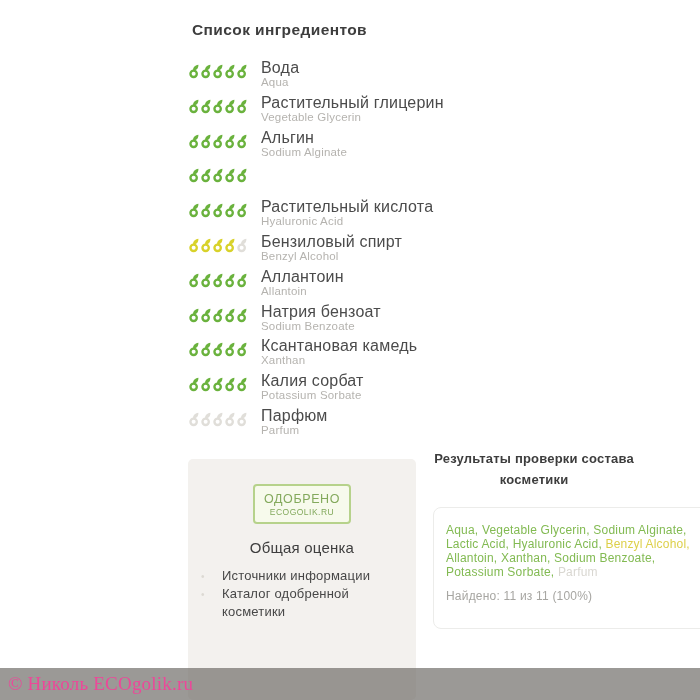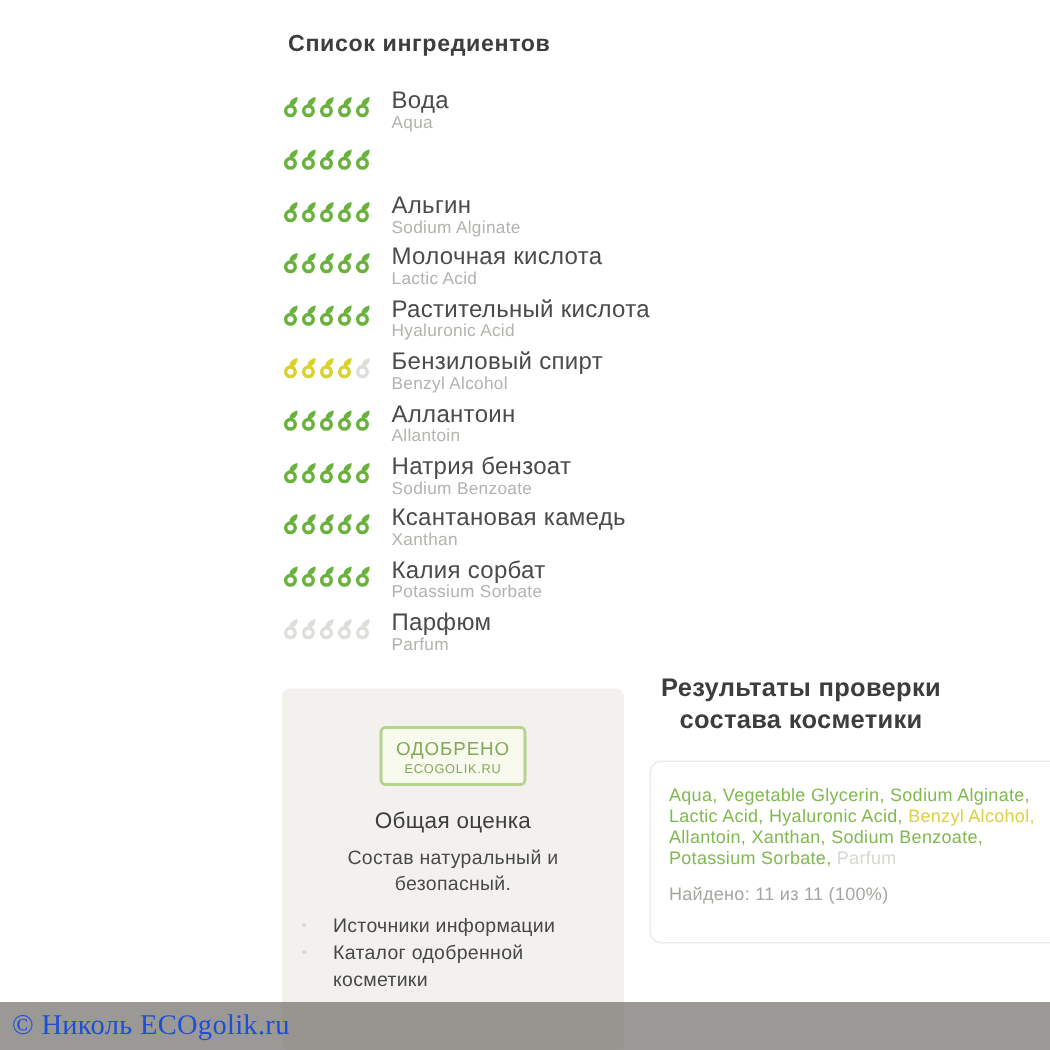--- a/index.html
+++ b/index.html
@@ -32,32 +32,32 @@
   .badge-l1{font-size:12.5px;font-weight:500;letter-spacing:.6px;}
   .badge-l2{font-size:8.5px;letter-spacing:.5px;margin-top:1px;}
   .overall-h{margin:15px 0 0;font-size:15px;font-weight:500;color:#3e3e3e;}
   .verdict{width:190px;margin:7px auto 0;font-size:13px;line-height:17px;color:#4a4a4a;}
   .links{margin:11px 0 0;padding:0 6px 0 10px;list-style:none;text-align:left;}
   .links li{position:relative;font-size:13px;line-height:18px;color:#474747;padding-left:24px;cursor:pointer;}
   .links li::before{content:"•";position:absolute;left:3px;top:1px;font-size:10px;color:#dcd9d3;}
   .links li:nth-child(3){padding-left:14px;padding-right:4px;}
   
   .results{position:absolute;left:424px;top:448px;width:330px;}
-  .results h2{width:220px;margin:0;text-align:center;font-size:17px;line-height:21px;font-weight:bold;color:#3d3d3d;}
+  .results h2{width:220px;margin:0;text-align:center;font-size:13px;line-height:21px;font-weight:bold;color:#3d3d3d;}
   .results-card{
     position:absolute;left:9px;top:59px;width:320px;height:122px;box-sizing:border-box;
     background:#fff;border:1px solid #ececea;border-radius:8px;padding:15px 12px 0;
   }
   #checked-list{width:258px;margin:0;font-size:12px;line-height:14px;}
   #checked-list span{cursor:pointer;}
   .found{margin-top:10px;font-size:12px;color:#a7a6a2;}
   
   .footer{
     position:absolute;left:0;bottom:0;width:700px;height:32px;z-index:5;
-    background:rgba(112,110,106,.7);color:#1d4ed8;box-sizing:border-box;
+    background:rgba(112,110,106,.7);color:#ec4899;box-sizing:border-box;
     font-family:"Liberation Serif","DejaVu Serif",serif;font-size:19px;line-height:31px;padding-left:8px;
   }
 </style>
 </head>
 <body>
 
 <div id="page">
 
   <h2 class="section-title">Список ингредиентов</h2>
 
@@ -126,20 +126,24 @@
               <path d="M5 6.7 C4.7 3.9 6.5 1.5 10.7 0.7 C10.9 4.4 8.8 6.7 5.3 6.9 Z" fill="currentColor"></path>
             </svg>
           </span>
           <span>
             <svg viewBox="0 0 12 16" width="12" height="15" style="color:#6ab23d">
               <circle cx="5.6" cy="10.5" r="3.4" fill="none" stroke="currentColor" stroke-width="2.5"></circle>
               <path d="M5 6.7 C4.7 3.9 6.5 1.5 10.7 0.7 C10.9 4.4 8.8 6.7 5.3 6.9 Z" fill="currentColor"></path>
             </svg>
           </span>
         </div>
+        <div class="ing-names">
+          <div class="ing-ru">Растительный глицерин</div>
+          <div class="ing-en">Vegetable Glycerin</div>
+        </div>
       </div>
       <div class="ing-row">
         <div class="leaves">
           <span>
             <svg viewBox="0 0 12 16" width="12" height="15" style="color:#6ab23d">
               <circle cx="5.6" cy="10.5" r="3.4" fill="none" stroke="currentColor" stroke-width="2.5"></circle>
               <path d="M5 6.7 C4.7 3.9 6.5 1.5 10.7 0.7 C10.9 4.4 8.8 6.7 5.3 6.9 Z" fill="currentColor"></path>
             </svg>
           </span>
           <span>
@@ -197,24 +201,20 @@
               <circle cx="5.6" cy="10.5" r="3.4" fill="none" stroke="currentColor" stroke-width="2.5"></circle>
               <path d="M5 6.7 C4.7 3.9 6.5 1.5 10.7 0.7 C10.9 4.4 8.8 6.7 5.3 6.9 Z" fill="currentColor"></path>
             </svg>
           </span>
           <span>
             <svg viewBox="0 0 12 16" width="12" height="15" style="color:#6ab23d">
               <circle cx="5.6" cy="10.5" r="3.4" fill="none" stroke="currentColor" stroke-width="2.5"></circle>
               <path d="M5 6.7 C4.7 3.9 6.5 1.5 10.7 0.7 C10.9 4.4 8.8 6.7 5.3 6.9 Z" fill="currentColor"></path>
             </svg>
           </span>
-        </div>
-        <div class="ing-names">
-          <div class="ing-ru">Молочная кислота</div>
-          <div class="ing-en">Lactic Acid</div>
         </div>
       </div>
       <div class="ing-row">
         <div class="leaves">
           <span>
             <svg viewBox="0 0 12 16" width="12" height="15" style="color:#6ab23d">
               <circle cx="5.6" cy="10.5" r="3.4" fill="none" stroke="currentColor" stroke-width="2.5"></circle>
               <path d="M5 6.7 C4.7 3.9 6.5 1.5 10.7 0.7 C10.9 4.4 8.8 6.7 5.3 6.9 Z" fill="currentColor"></path>
             </svg>
           </span>
@@ -477,21 +477,20 @@
         </div>
       </div>
     </div>
 
   <aside class="summary-card">
     <div class="badge">
       <div class="badge-l1">ОДОБРЕНО</div>
       <div class="badge-l2">ECOGOLIK.RU</div>
     </div>
     <h3 class="overall-h">Общая оценка</h3>
-    <p class="verdict">Состав натуральный и безопасный.</p>
     <ul class="links" id="card-links">
         <li>Источники информации</li>
         <li>Каталог одобренной косметики</li>
       </ul>
   </aside>
 
   <section class="results">
     <h2>Результаты проверки состава косметики</h2>
     <div class="results-card">
       <p id="checked-list"><span style="color: rgb(130, 186, 82);">Aqua</span><span style="color: rgb(130, 186, 82);">, </span><span style="color: rgb(130, 186, 82);">Vegetable Glycerin</span><span style="color: rgb(130, 186, 82);">, </span><span style="color: rgb(130, 186, 82);">Sodium Alginate</span><span style="color: rgb(130, 186, 82);">, </span><span style="color: rgb(130, 186, 82);">Lactic Acid</span><span style="color: rgb(130, 186, 82);">, </span><span style="color: rgb(130, 186, 82);">Hyaluronic Acid</span><span style="color: rgb(130, 186, 82);">, </span><span style="color: rgb(221, 208, 74);">Benzyl Alcohol</span><span style="color: rgb(221, 208, 74);">, </span><span style="color: rgb(130, 186, 82);">Allantoin</span><span style="color: rgb(130, 186, 82);">, </span><span style="color: rgb(130, 186, 82);">Xanthan</span><span style="color: rgb(130, 186, 82);">, </span><span style="color: rgb(130, 186, 82);">Sodium Benzoate</span><span style="color: rgb(130, 186, 82);">, </span><span style="color: rgb(130, 186, 82);">Potassium Sorbate</span><span style="color: rgb(130, 186, 82);">, </span><span style="color: rgb(217, 215, 209);">Parfum</span></p>

